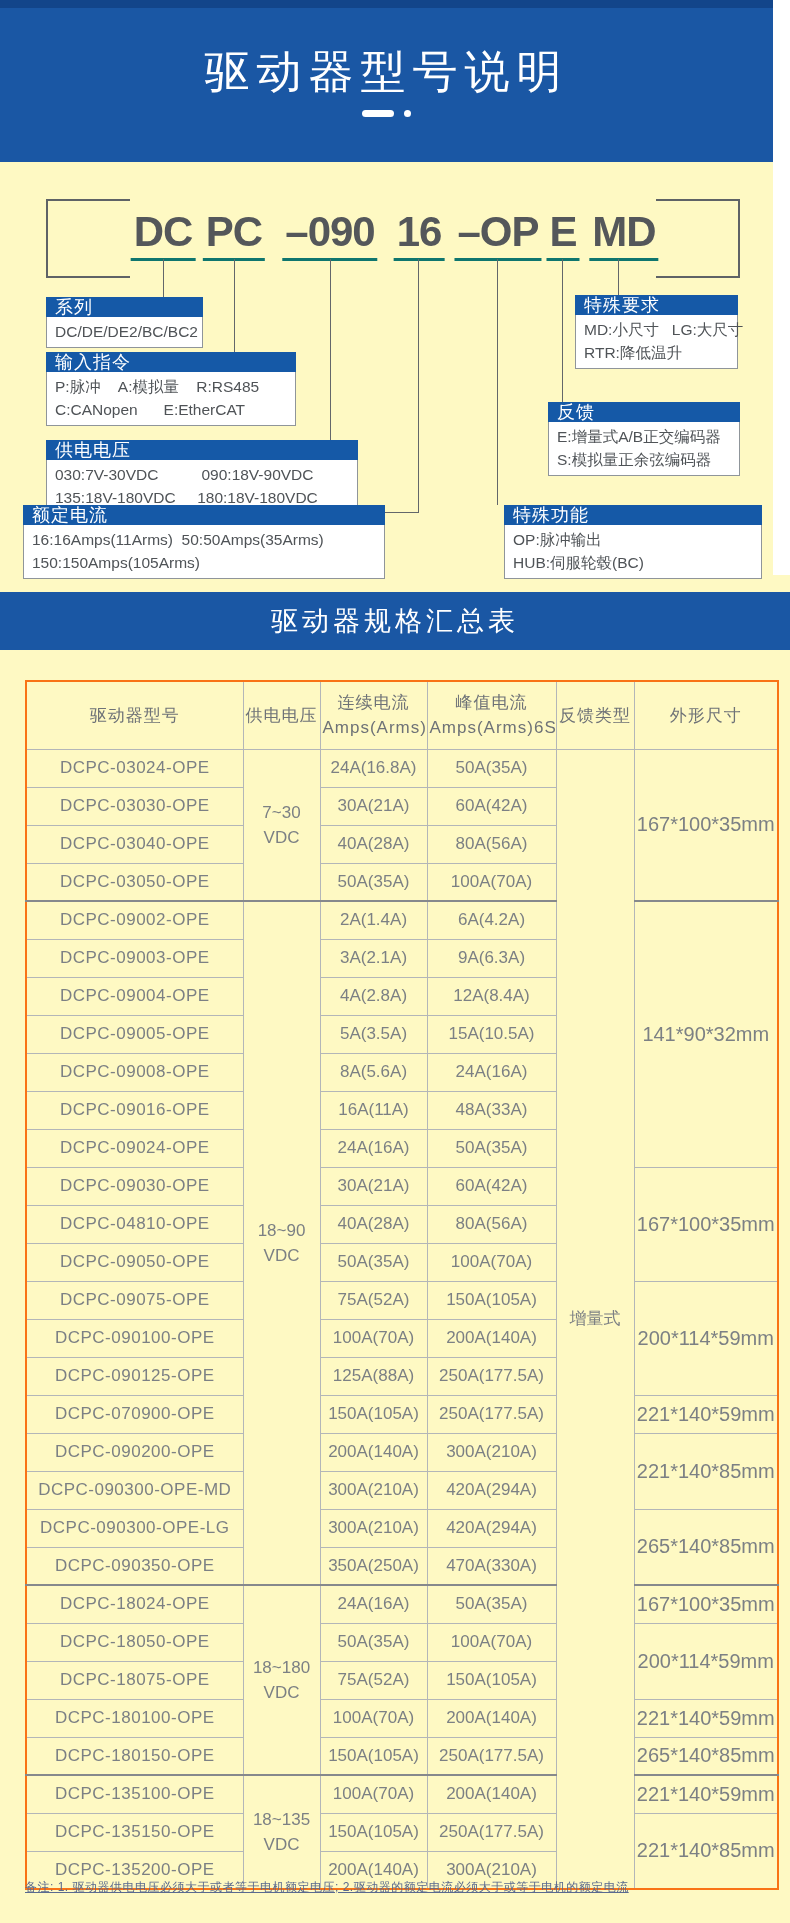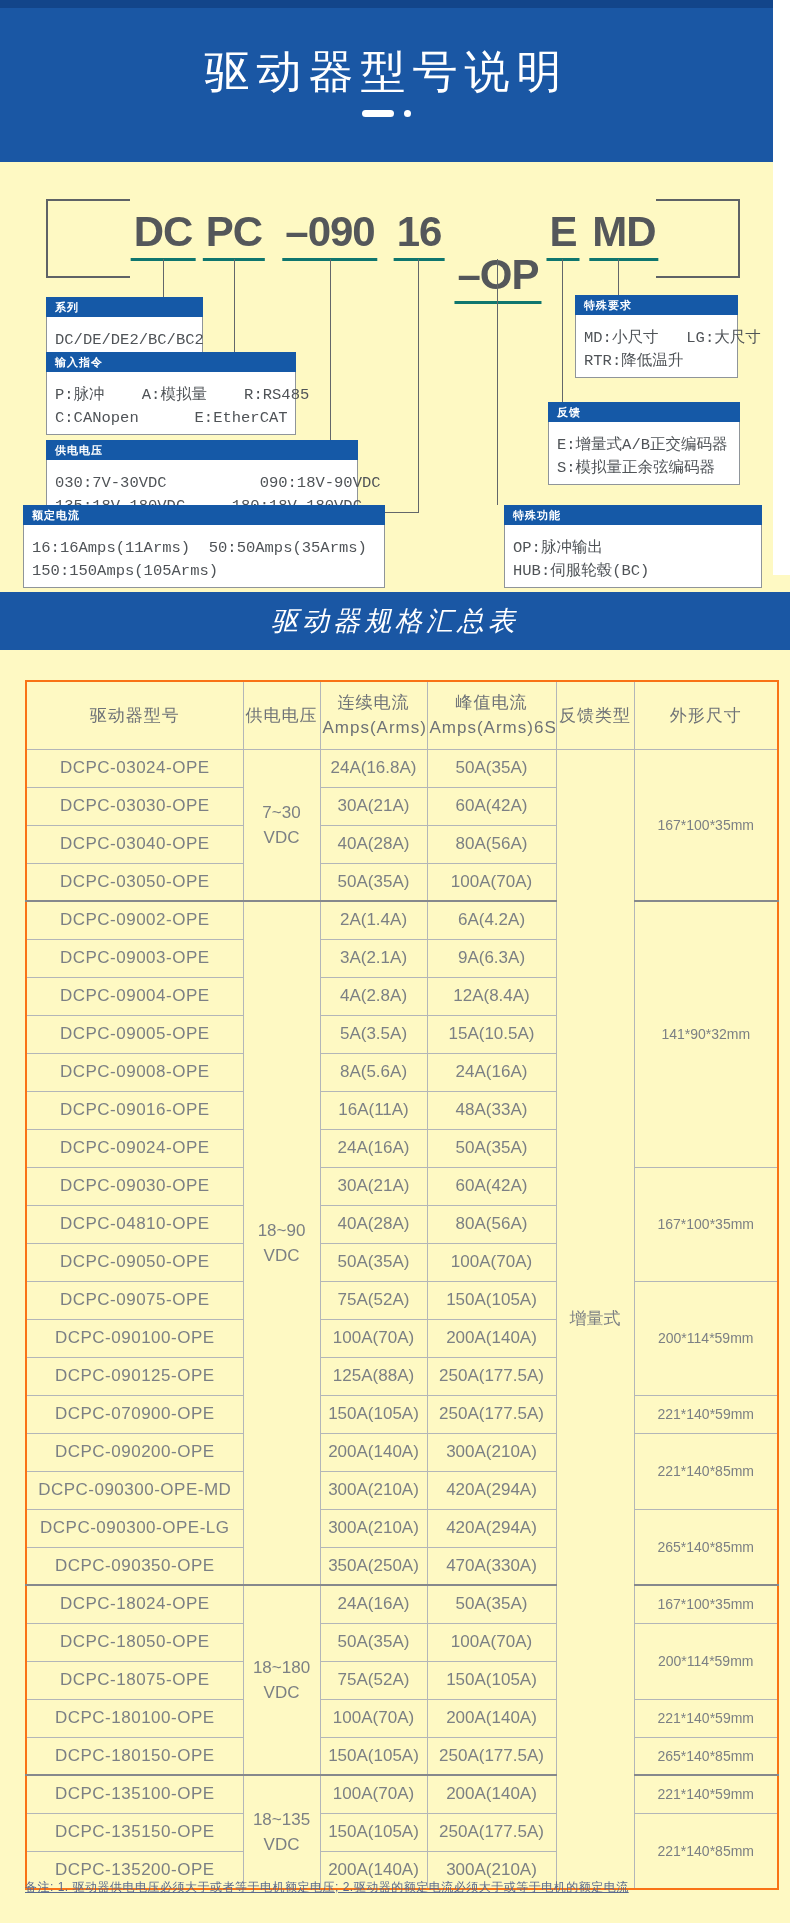--- a/index.html
+++ b/index.html
@@ -19,50 +19,50 @@
   
   .seg{position:absolute;transform:translateX(-50%);top:210px;color:#54575a;font-size:42px;
     font-weight:600;letter-spacing:-1px;line-height:44px;padding:0 3px 4px 3px;
     border-bottom:3px solid #0f766e;white-space:nowrap;}
   .bracket-line{position:absolute;background:#5f6366;}
   .conn-v{position:absolute;width:1px;background:#63676a;}
   .conn-h{position:absolute;height:1px;background:#63676a;}
 
   
   .callout{position:absolute;}
-  .callout .ct{background:#1559a7;color:#ffffff;font-size:11px;height:20px;line-height:20px;
-    padding:0 9px;font-weight:700;letter-spacing:1px;}
-  .callout .cb{background:#ffffff;border:1px solid #8f959a;border-top:none;padding:12px 8px 4px 8px;font-family:Liberation Mono, monospace;}
+  .callout .ct{background:#1559a7;color:#ffffff;font-size:18px;height:20px;line-height:20px;
+    padding:0 9px;font-weight:400;letter-spacing:1px;}
+  .callout .cb{background:#ffffff;border:1px solid #8f959a;border-top:none;padding:3px 8px 4px 8px;}
   .callout .bl{white-space:pre;font-size:15.5px;line-height:23px;color:#4f5357;}
   .box-series{left:46px;top:297px;width:157px;}
   .box-input{left:46px;top:352px;width:250px;}
   .box-voltage{left:46px;top:440px;width:312px;}
   .box-current{left:23px;top:505px;width:362px;}
   .box-special-req{left:575px;top:295px;width:163px;}
   .box-feedback{left:548px;top:402px;width:192px;}
   .box-special-func{left:504px;top:505px;width:258px;}
 
   
-  .banner2{position:absolute;left:0;top:592px;width:790px;height:58px;background:#1a57a4;font-style:italic;}
+  .banner2{position:absolute;left:0;top:592px;width:790px;height:58px;background:#1a57a4;}
   .banner2 .t{display:block;width:100%;text-align:center;line-height:58px;color:#fff;
     font-size:27px;letter-spacing:4px;font-weight:400;}
 
   
   #spec-table{position:absolute;left:25px;top:680px;width:752px;}
   #spec-table table{border-collapse:collapse;table-layout:fixed;width:752px;
     border:2px solid #f97316;}
   #spec-table th,#spec-table td{border:1px solid #b3b6b8;text-align:center;vertical-align:middle;
     color:#7c8084;font-weight:400;padding:0 2px;overflow:hidden;}
   #spec-table thead tr{height:68px;}
   #spec-table tbody tr{height:38px;}
   #spec-table th{font-size:17px;line-height:25px;color:#6e7277;white-space:pre-line;letter-spacing:1px;}
   #spec-table td{font-size:17px;}
   #spec-table td.mcell{letter-spacing:0.5px;}
   #spec-table td.vcell{white-space:pre-line;line-height:25px;}
-  #spec-table td.dcell{font-size:14px;}
+  #spec-table td.dcell{font-size:20px;}
   #spec-table tr.grp td{border-top:2px solid #86898c;}
 
   .note{position:absolute;left:25px;top:1879px;width:760px;font-size:12px;color:#5a6a8f;letter-spacing:0.5px;text-decoration:underline;}
 </style>
 </head>
 <body>
 
 <div id="page">
 
   <div class="banner1">
@@ -80,21 +80,21 @@
   <div class="bracket-line" style="left:46px;top:276px;width:84px;height:2px;"></div>
   <div class="bracket-line" style="left:738px;top:199px;width:2px;height:79px;"></div>
   <div class="bracket-line" style="left:656px;top:199px;width:84px;height:2px;"></div>
   <div class="bracket-line" style="left:656px;top:276px;width:84px;height:2px;"></div>
 
   <div id="segments">
       <div class="seg" style="left: 163px;">DC</div>
       <div class="seg" style="left: 234px;">PC</div>
       <div class="seg" style="left: 330px;">–090</div>
       <div class="seg" style="left: 419px;">16</div>
-      <div class="seg" style="left: 498px; margin-top: 43px;">–OP</div>
+      <div class="seg" style="left: 498px;">–OP</div>
       <div class="seg" style="left: 563px;">E</div>
       <div class="seg" style="left: 624px;">MD</div>
     </div>
 
   <div class="conn-v" style="left:163px;top:259px;height:38px;"></div>
   <div class="conn-v" style="left:234px;top:259px;height:93px;"></div>
   <div class="conn-v" style="left:330px;top:259px;height:181px;"></div>
   <div class="conn-v" style="left:418px;top:259px;height:253px;"></div>
   <div class="conn-h" style="left:385px;top:512px;width:34px;"></div>
   <div class="conn-v" style="left:497px;top:259px;height:246px;"></div>

